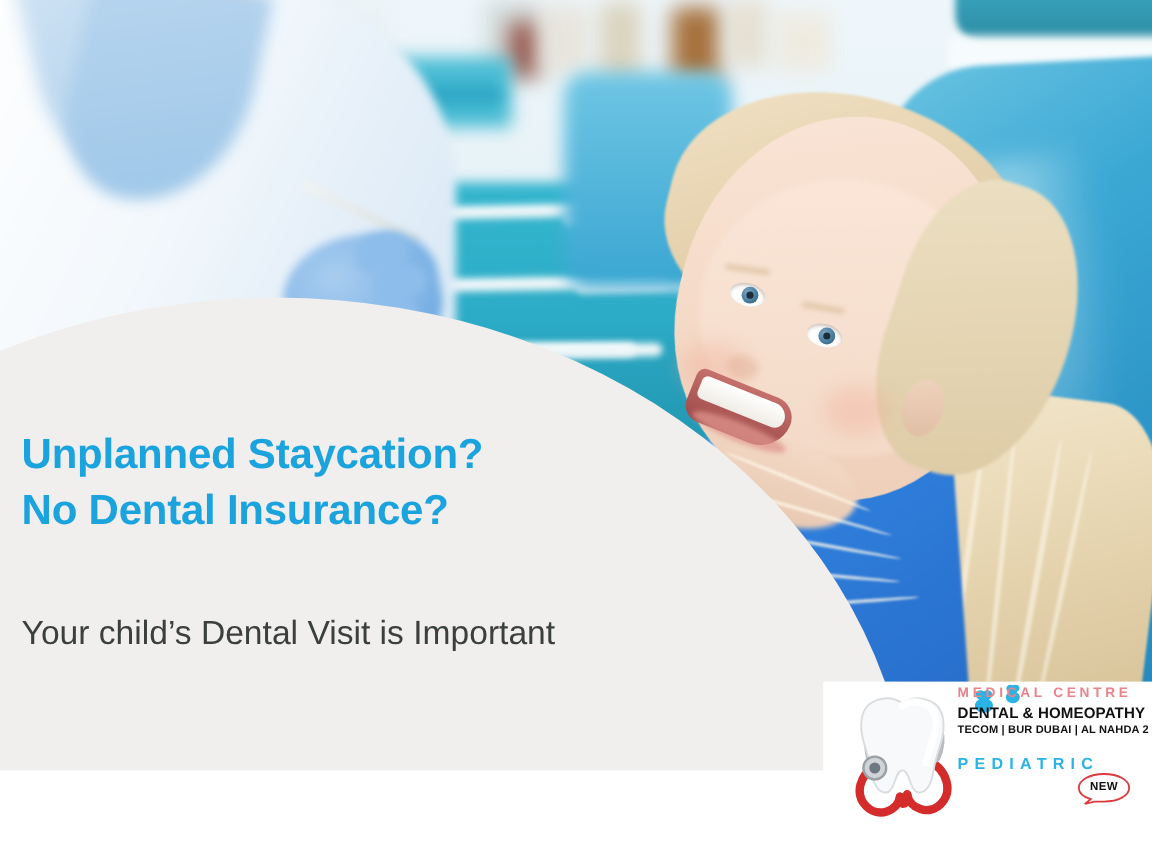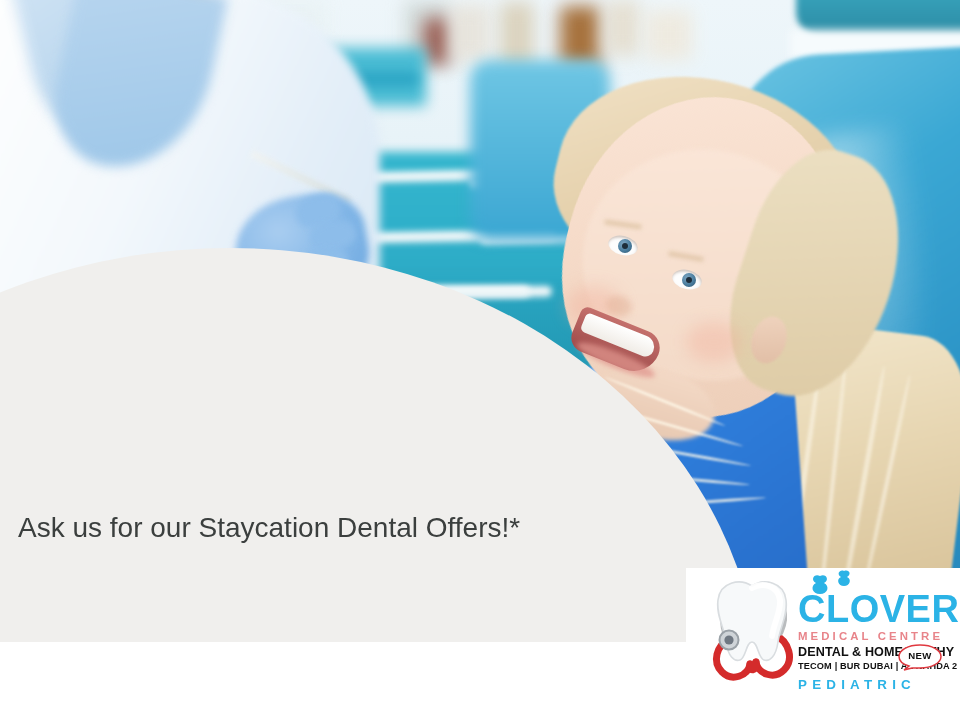--- a/index.html
+++ b/index.html
@@ -338,21 +338,21 @@
   .dental-home{
     color:#111;font-size:12.6px;font-weight:bold;letter-spacing:.1px;
     margin-top:3px;white-space:nowrap;
   }
   .branches{
     color:#111;font-size:9.2px;font-weight:bold;letter-spacing:.15px;
     margin-top:2px;white-space:nowrap;
   }
   .pediatric{
     color:#2bb3e6;font-size:13.4px;font-weight:bold;letter-spacing:5.2px;
-    margin-top:6px;
+    margin-top:16px;
   }
   .new-badge{
     position:absolute;left:212px;top:76px;width:44px;height:27px;
   }
   .new-badge .txt{
     position:absolute;left:0;top:6px;width:44px;text-align:center;
     color:#111;font-size:9.6px;font-weight:bold;letter-spacing:.3px;
   }
   .leafmark{position:absolute;left:114px;top:0px;width:80px;height:30px;}
 </style>
@@ -444,23 +444,27 @@
     <div class="wisp w1"></div>
     <div class="wisp w2"></div>
     <div class="wisp w3"></div>
     <div class="wisp w4"></div>
     <div class="wisp w5"></div>
   </div>
 
   <div class="panel"></div>
   <div class="footer-bar"></div>
 
+  <div class="headline">
+    <div>Unplanned Staycation?</div>
+    <div>No Dental Insurance?</div>
+  </div>
 
   <div class="subcopy">
-    <div>Ask us for our Staycation Dental Offers!*</div>
+    <div>Your child’s Dental Visit is Important</div>
   </div>
 
 
   <div class="logo-box">
 
     <div class="tooth-wrap">
       <svg width="104" height="112" viewBox="0 0 104 112">
         <path d="M30 62 C16 70 12 86 22 96 C32 106 48 100 50 88" fill="none" stroke="#d42b2b" stroke-width="7" stroke-linecap="round"></path>
         <path d="M74 58 C90 66 94 84 84 94 C74 104 58 98 56 86" fill="none" stroke="#d42b2b" stroke-width="7" stroke-linecap="round"></path>
         <path d="M50 88 C50 96 56 96 56 86" fill="none" stroke="#d42b2b" stroke-width="7" stroke-linecap="round"></path>
@@ -478,21 +482,20 @@
     <div class="leafmark">
       <svg width="80" height="30" viewBox="0 0 80 30">
         <g fill="#2bb3e6">
           <path d="M20 26 C12 26 10 18 16 15 C10 12 14 5 20 8 C26 5 30 12 24 15 C30 18 28 26 20 26 Z"></path>
           <path d="M44 18 C38 18 36 11 41 9 C36 6 40 1 44 3 C49 1 52 6 47 9 C52 11 50 18 44 18 Z"></path>
         </g>
       </svg>
     </div>
 
     <div class="brandcol">
-      <div class="clover-word">CLOVER</div>
       <div class="medical-centre">MEDICAL CENTRE</div>
       <div class="dental-home">DENTAL &amp; HOMEOPATHY</div>
       <div class="branches">TECOM  |  BUR DUBAI  |  AL NAHDA 2</div>
       <div class="pediatric">PEDIATRIC</div>
     </div>
 
     <div class="new-badge">
       <svg width="44" height="27" viewBox="0 0 44 27" style="position:absolute;left:0;top:0;">
         <path d="M22 1 C34 1 43 6 43 12.5 C43 19 34 24 22 24 L14 24 L6 26 L11 22
                  C4 20 1 16.5 1 12.5 C1 6 10 1 22 1 Z" fill="#ffffff" stroke="#e0383f" stroke-width="1.5"></path>

